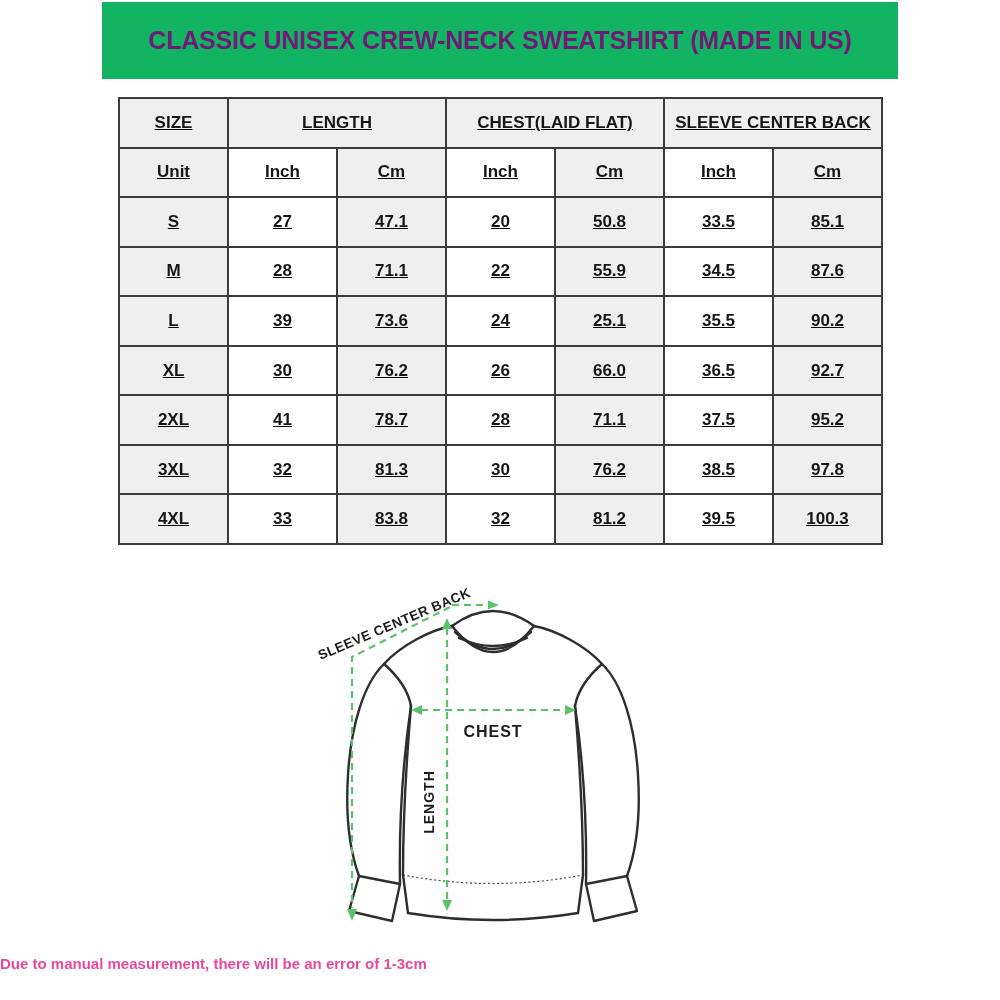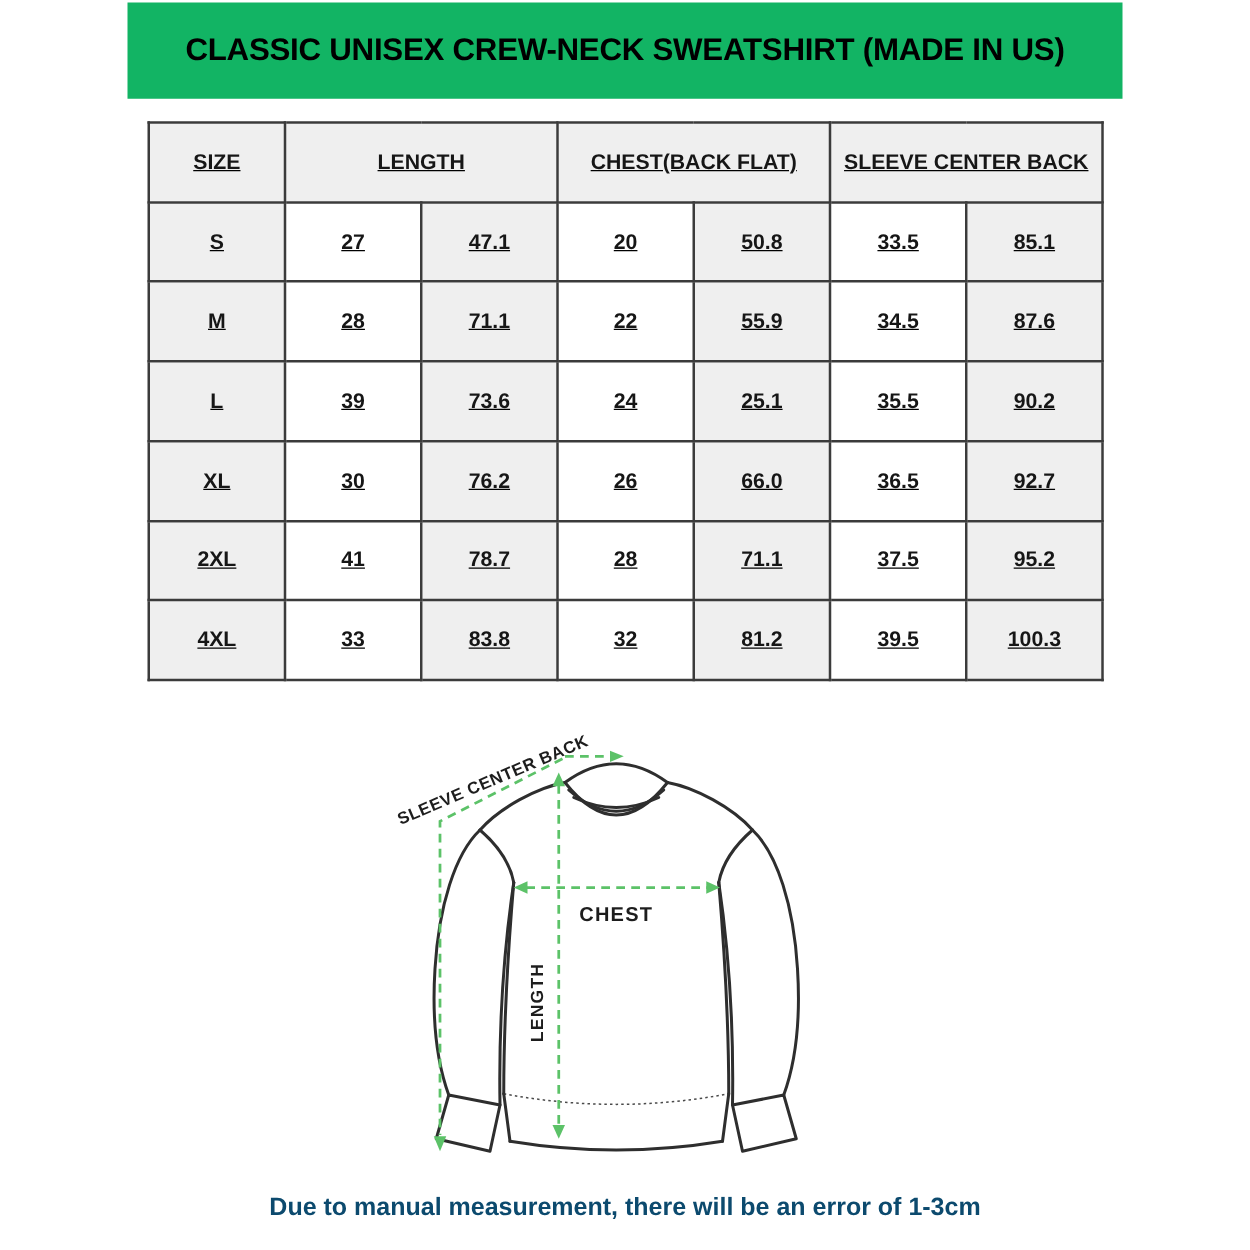--- a/index.html
+++ b/index.html
@@ -15,21 +15,21 @@
 
   
   .banner {
     position: absolute;
     left: 102px; top: 2px;
     width: 796px; height: 77px;
     background: #12b464;
     display: flex; align-items: center; justify-content: center;
   }
   .banner h1 {
-    color: #000000;
+    color: #701a75;
     font-size: 25px;
     font-weight: 700;
     letter-spacing: -0.2px;
     white-space: nowrap;
   }
 
   
   .size-table {
     position: absolute;
     left: 118px; top: 97px;
@@ -67,23 +67,22 @@
     fill: #1d1d1d;
     font-family: "Liberation Sans", sans-serif;
     font-weight: 700;
   }
 
   
   .footer-note {
     position: absolute;
     left: 0; top: 955px;
     width: 1000px;
-    text-align: center;
-    color: #0c4a6e;
-    font-size: 20px;
+    color: #ec4899;
+    font-size: 15px;
     font-weight: 700;
   }
 </style>
 </head>
 <body>
 
 <div class="page">
 
   <div class="banner">
     <h1>CLASSIC UNISEX CREW-NECK SWEATSHIRT (MADE IN US)</h1>
@@ -96,22 +95,31 @@
         <col>
         <col>
         <col>
         <col>
         <col>
     </colgroup>
     <tbody>
       <tr>
         <td class="shade">SIZE</td>
         <td class="shade" colspan="2">LENGTH</td>
-        <td class="shade" colspan="2">CHEST(BACK FLAT)</td>
+        <td class="shade" colspan="2">CHEST(LAID FLAT)</td>
         <td class="shade" colspan="2">SLEEVE CENTER BACK</td>
+      </tr>
+      <tr>
+        <td class="shade">Unit</td>
+        <td>Inch</td>
+        <td class="shade">Cm</td>
+        <td>Inch</td>
+        <td class="shade">Cm</td>
+        <td>Inch</td>
+        <td class="shade">Cm</td>
       </tr>
       <tr>
         <td class="shade">S</td>
         <td>27</td>
         <td class="shade">47.1</td>
         <td>20</td>
         <td class="shade">50.8</td>
         <td>33.5</td>
         <td class="shade">85.1</td>
       </tr>
@@ -145,20 +153,29 @@
       <tr>
         <td class="shade">2XL</td>
         <td>41</td>
         <td class="shade">78.7</td>
         <td>28</td>
         <td class="shade">71.1</td>
         <td>37.5</td>
         <td class="shade">95.2</td>
       </tr>
       <tr>
+        <td class="shade">3XL</td>
+        <td>32</td>
+        <td class="shade">81.3</td>
+        <td>30</td>
+        <td class="shade">76.2</td>
+        <td>38.5</td>
+        <td class="shade">97.8</td>
+      </tr>
+      <tr>
         <td class="shade">4XL</td>
         <td>33</td>
         <td class="shade">83.8</td>
         <td>32</td>
         <td class="shade">81.2</td>
         <td>39.5</td>
         <td class="shade">100.3</td>
       </tr>
     </tbody>
   </table>

